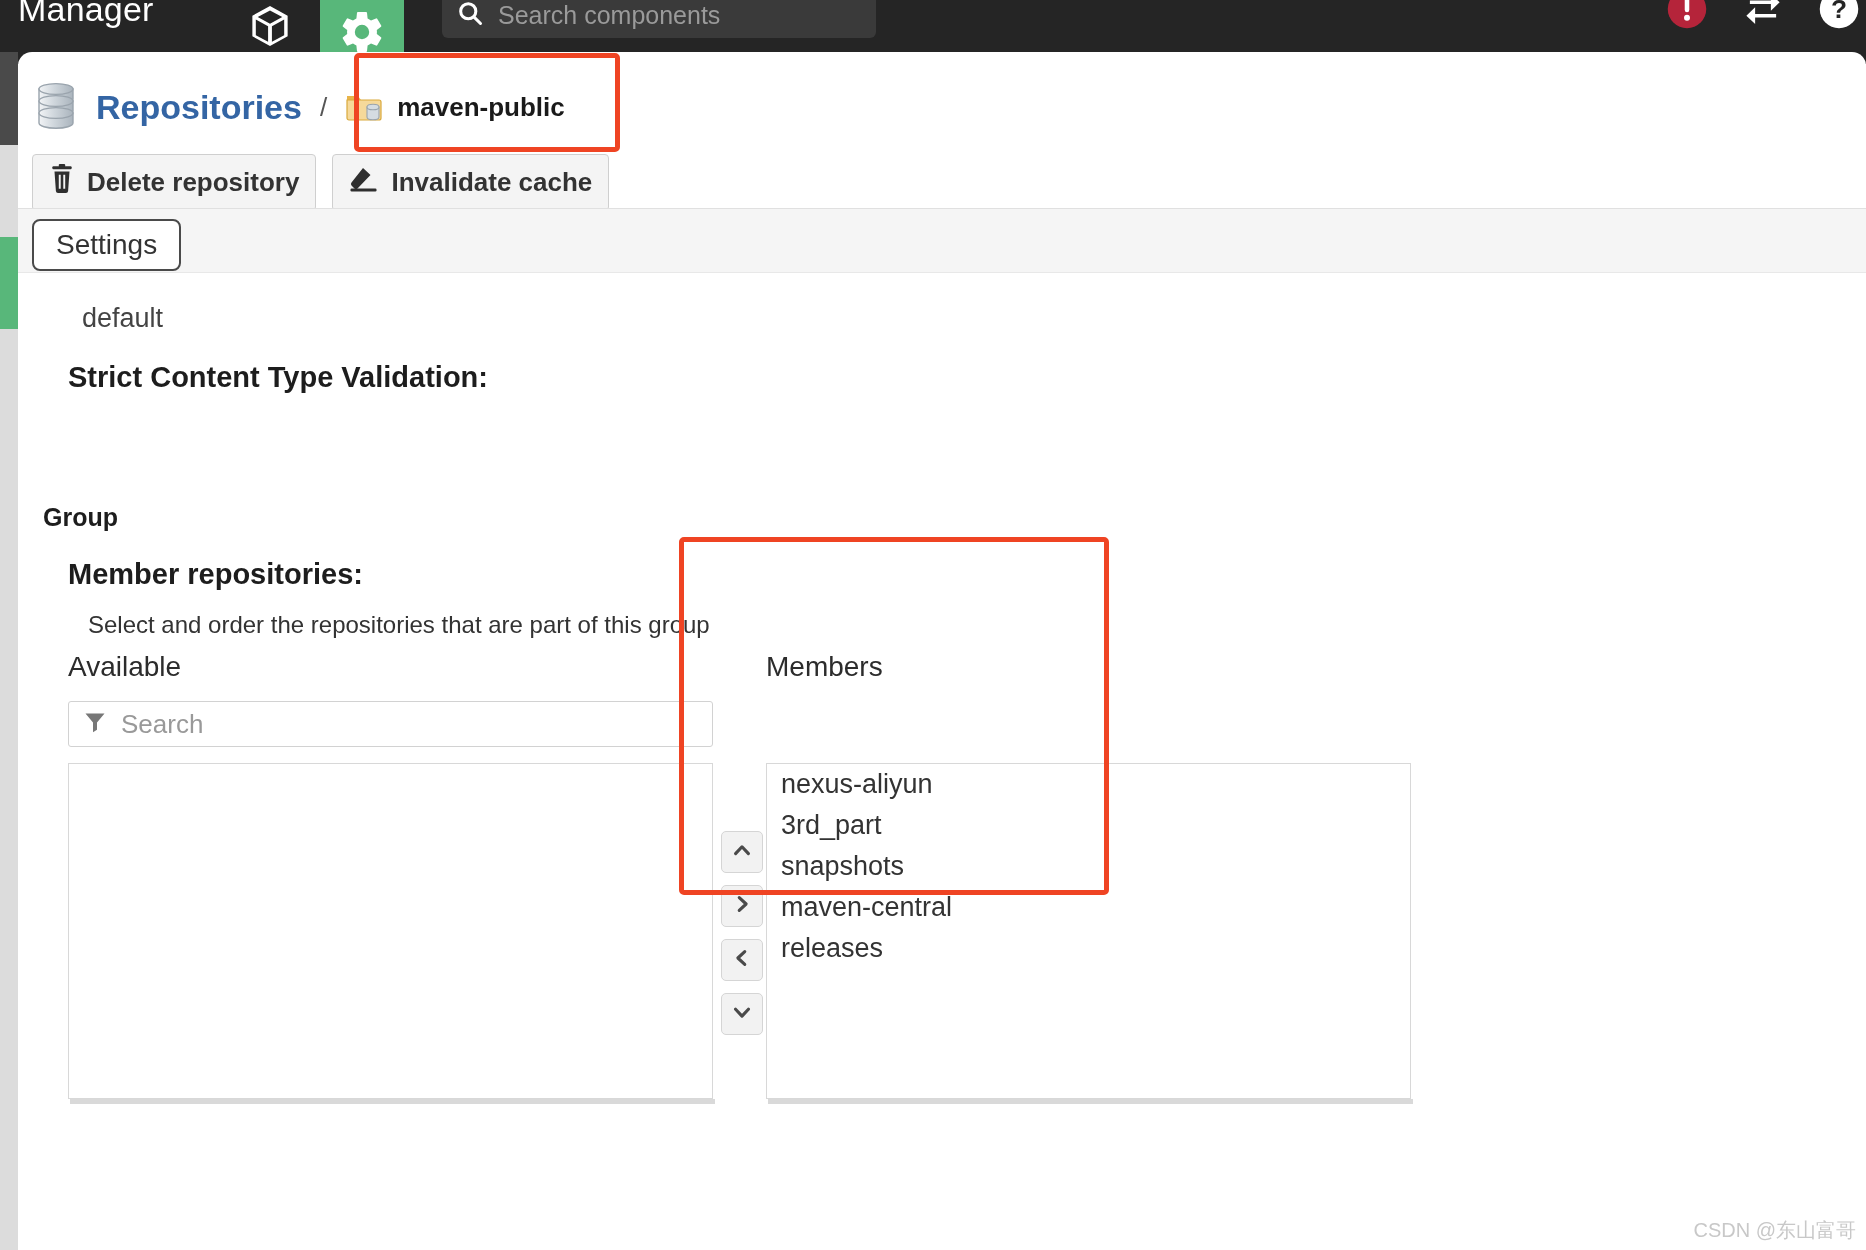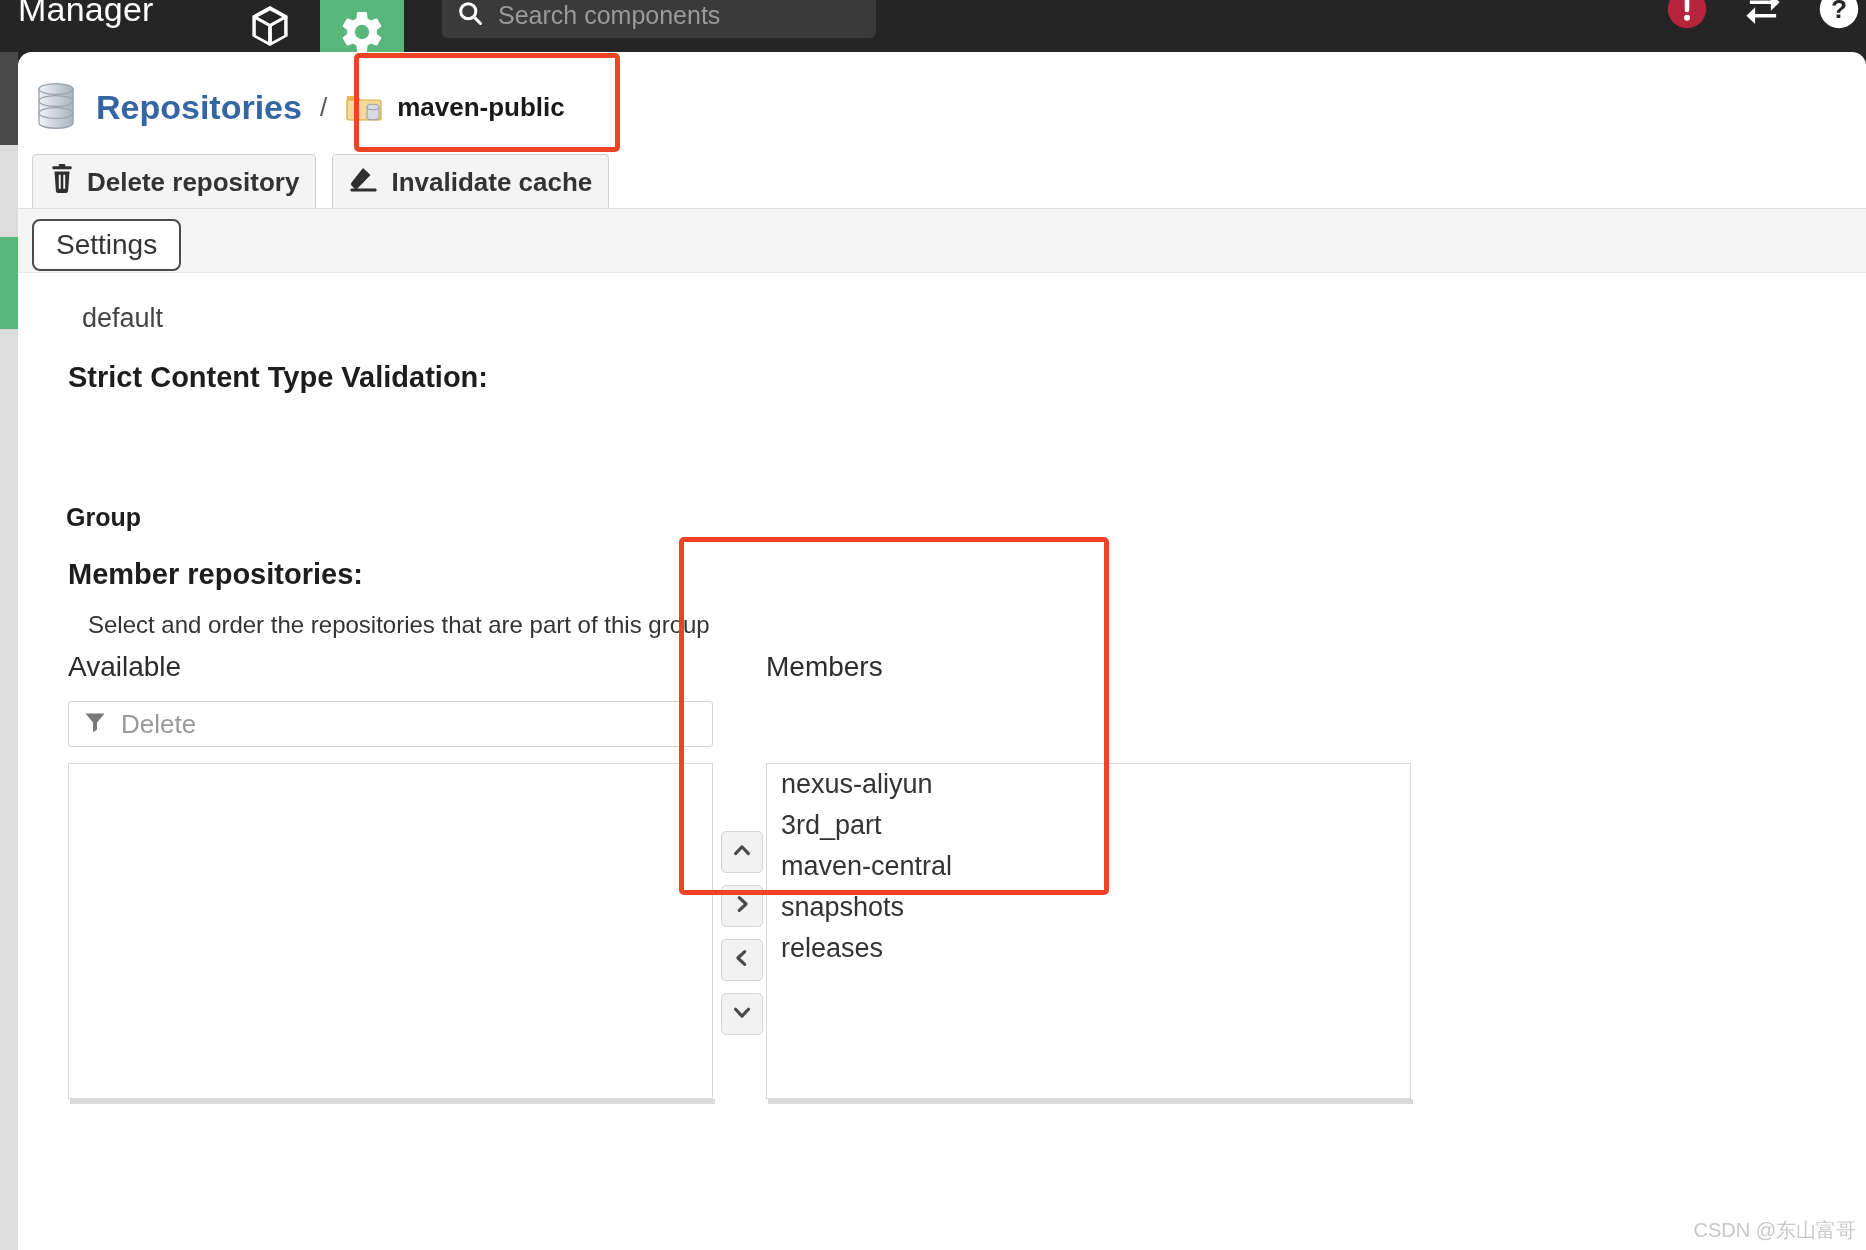--- a/index.html
+++ b/index.html
@@ -219,21 +219,21 @@
     content: "";
     position: absolute;
     left: 6px; top: 1px;
     width: 10px; height: 18px;
     border: solid #1d1d1d;
     border-width: 0 3px 3px 0;
     transform: rotate(42deg);
   }
   .checkrow .lbl { font-size: 24px; color: #2c2c2c; white-space: nowrap; }
 
-  .h-group  { left: 48px; top: 230px; font-size: 25px; }
+  .h-group  { left: 25px; top: 230px; font-size: 25px; }
   .h-member { left: 50px; top: 285px; font-size: 29px; }
   .member-sub {
     position: absolute;
     left: 50px; top: 338px;
     font-size: 24px;
     color: #333333;
     margin-left: 20px;
   }
 
   
@@ -479,21 +479,21 @@
 
       <div class="col-label label-available">Available</div>
       <div class="col-label label-members">Members</div>
 
       <div class="filter-field">
         <span>
           <svg width="24" height="24" viewBox="0 0 24 24" fill="#777777">
             <path d="M2.5 3.5h19L14 12.6v7.2l-4 2.4v-9.6L2.5 3.5Z"></path>
           </svg>
         </span>
-        <span class="ph">Delete</span>
+        <span class="ph">Search</span>
       </div>
 
       <div class="listbox list-available"></div>
 
       <div class="arrowcol">
         <div class="arrow-btn">
           <span>
             <svg width="22" height="22" viewBox="0 0 24 24" fill="none" stroke="#4a4a4a" stroke-width="3.4" stroke-linecap="round" stroke-linejoin="round">
               <polyline points="5,16 12,8.5 19,16"></polyline>
             </svg>
@@ -518,22 +518,22 @@
             <svg width="22" height="22" viewBox="0 0 24 24" fill="none" stroke="#4a4a4a" stroke-width="3.4" stroke-linecap="round" stroke-linejoin="round">
               <polyline points="5,9 12,16.5 19,9"></polyline>
             </svg>
           </span>
         </div>
       </div>
 
       <div class="listbox list-members" id="members-list">
           <div class="list-item">nexus-aliyun</div>
           <div class="list-item">3rd_part</div>
+          <div class="list-item">snapshots</div>
           <div class="list-item">maven-central</div>
-          <div class="list-item">snapshots</div>
           <div class="list-item">releases</div>
         </div>
 
       <div class="list-shadow shadow-a"></div>
       <div class="list-shadow shadow-m"></div>
     </div>
   </div>
 </div>
 
 <div class="annot annot-breadcrumb"></div>

